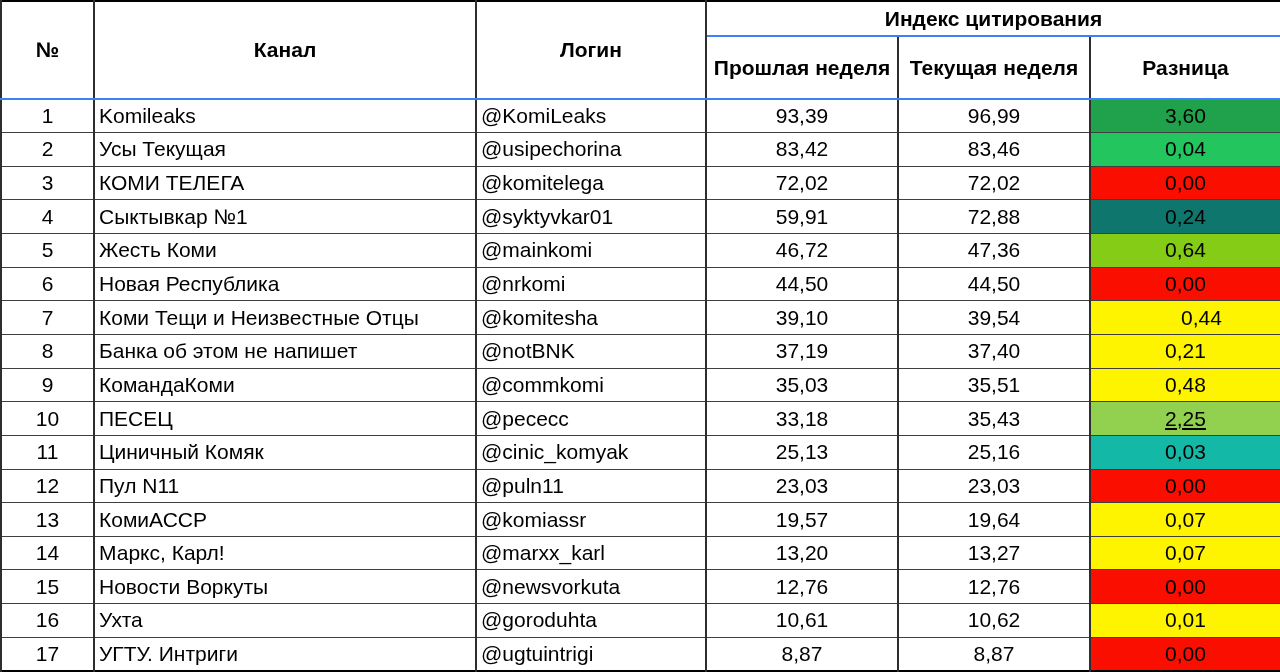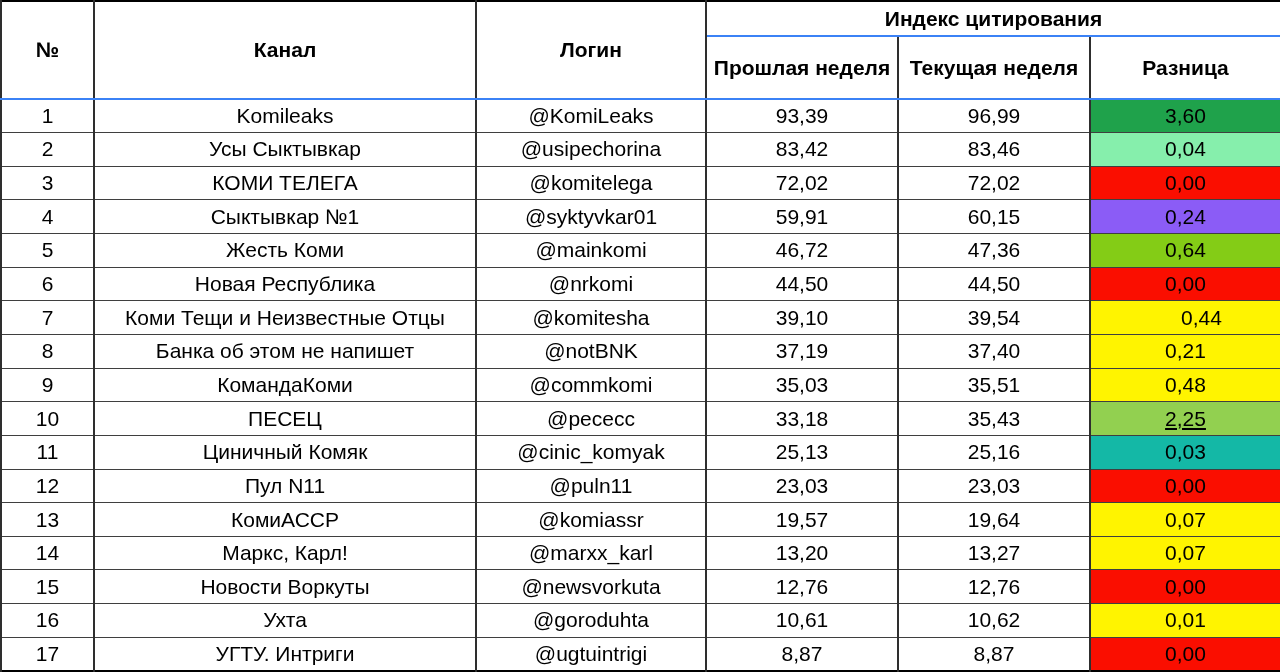--- a/index.html
+++ b/index.html
@@ -37,21 +37,21 @@
   }
   table.citation-table thead th {
     font-weight: bold;
     text-align: center;
     border-bottom: 2px solid #3b82f6;
   }
   thead tr.group-row { height: 35px; }
   thead tr.sub-row   { height: 63px; }
   tbody tr           { height: 33px; }
   td.c-num   { text-align: center; }
-  td.c-text  { text-align: center; padding-left: 7px; margin-left: 12px; }
+  td.c-text  { text-align: left; padding-left: 7px; margin-left: 12px; }
   td.c-val   { text-align: center; margin-top: 12px; }
   td.c-diff  { text-align: center; }
 </style>
 </head>
 <body>
 
 <div class="screen">
   <table class="citation-table">
     <colgroup>
       <col style="width:93px">
@@ -78,41 +78,41 @@
         <tr>
     <td class="c-num">1</td>
     <td class="c-text">Komileaks</td>
     <td class="c-text">@KomiLeaks</td>
     <td class="c-val">93,39</td>
     <td class="c-val">96,99</td>
     <td class="c-diff" style="background-color: rgb(31, 162, 75);">3,60</td>
   </tr>
         <tr>
     <td class="c-num">2</td>
-    <td class="c-text">Усы Сыктывкар</td>
+    <td class="c-text">Усы Текущая</td>
     <td class="c-text">@usipechorina</td>
     <td class="c-val">83,42</td>
     <td class="c-val">83,46</td>
-    <td class="c-diff" style="background-color: #86efac;">0,04</td>
+    <td class="c-diff" style="background-color: #22c55e;">0,04</td>
   </tr>
         <tr>
     <td class="c-num">3</td>
     <td class="c-text">КОМИ ТЕЛЕГА</td>
     <td class="c-text">@komitelega</td>
     <td class="c-val">72,02</td>
     <td class="c-val">72,02</td>
     <td class="c-diff" style="background-color: rgb(250, 14, 0);">0,00</td>
   </tr>
         <tr>
     <td class="c-num">4</td>
     <td class="c-text">Сыктывкар №1</td>
     <td class="c-text">@syktyvkar01</td>
     <td class="c-val">59,91</td>
-    <td class="c-val">60,15</td>
-    <td class="c-diff" style="background-color: #8b5cf6;">0,24</td>
+    <td class="c-val">72,88</td>
+    <td class="c-diff" style="background-color: #0f766e;">0,24</td>
   </tr>
         <tr>
     <td class="c-num">5</td>
     <td class="c-text">Жесть Коми</td>
     <td class="c-text">@mainkomi</td>
     <td class="c-val">46,72</td>
     <td class="c-val">47,36</td>
     <td class="c-diff" style="background-color: #84cc16;">0,64</td>
   </tr>
         <tr>

